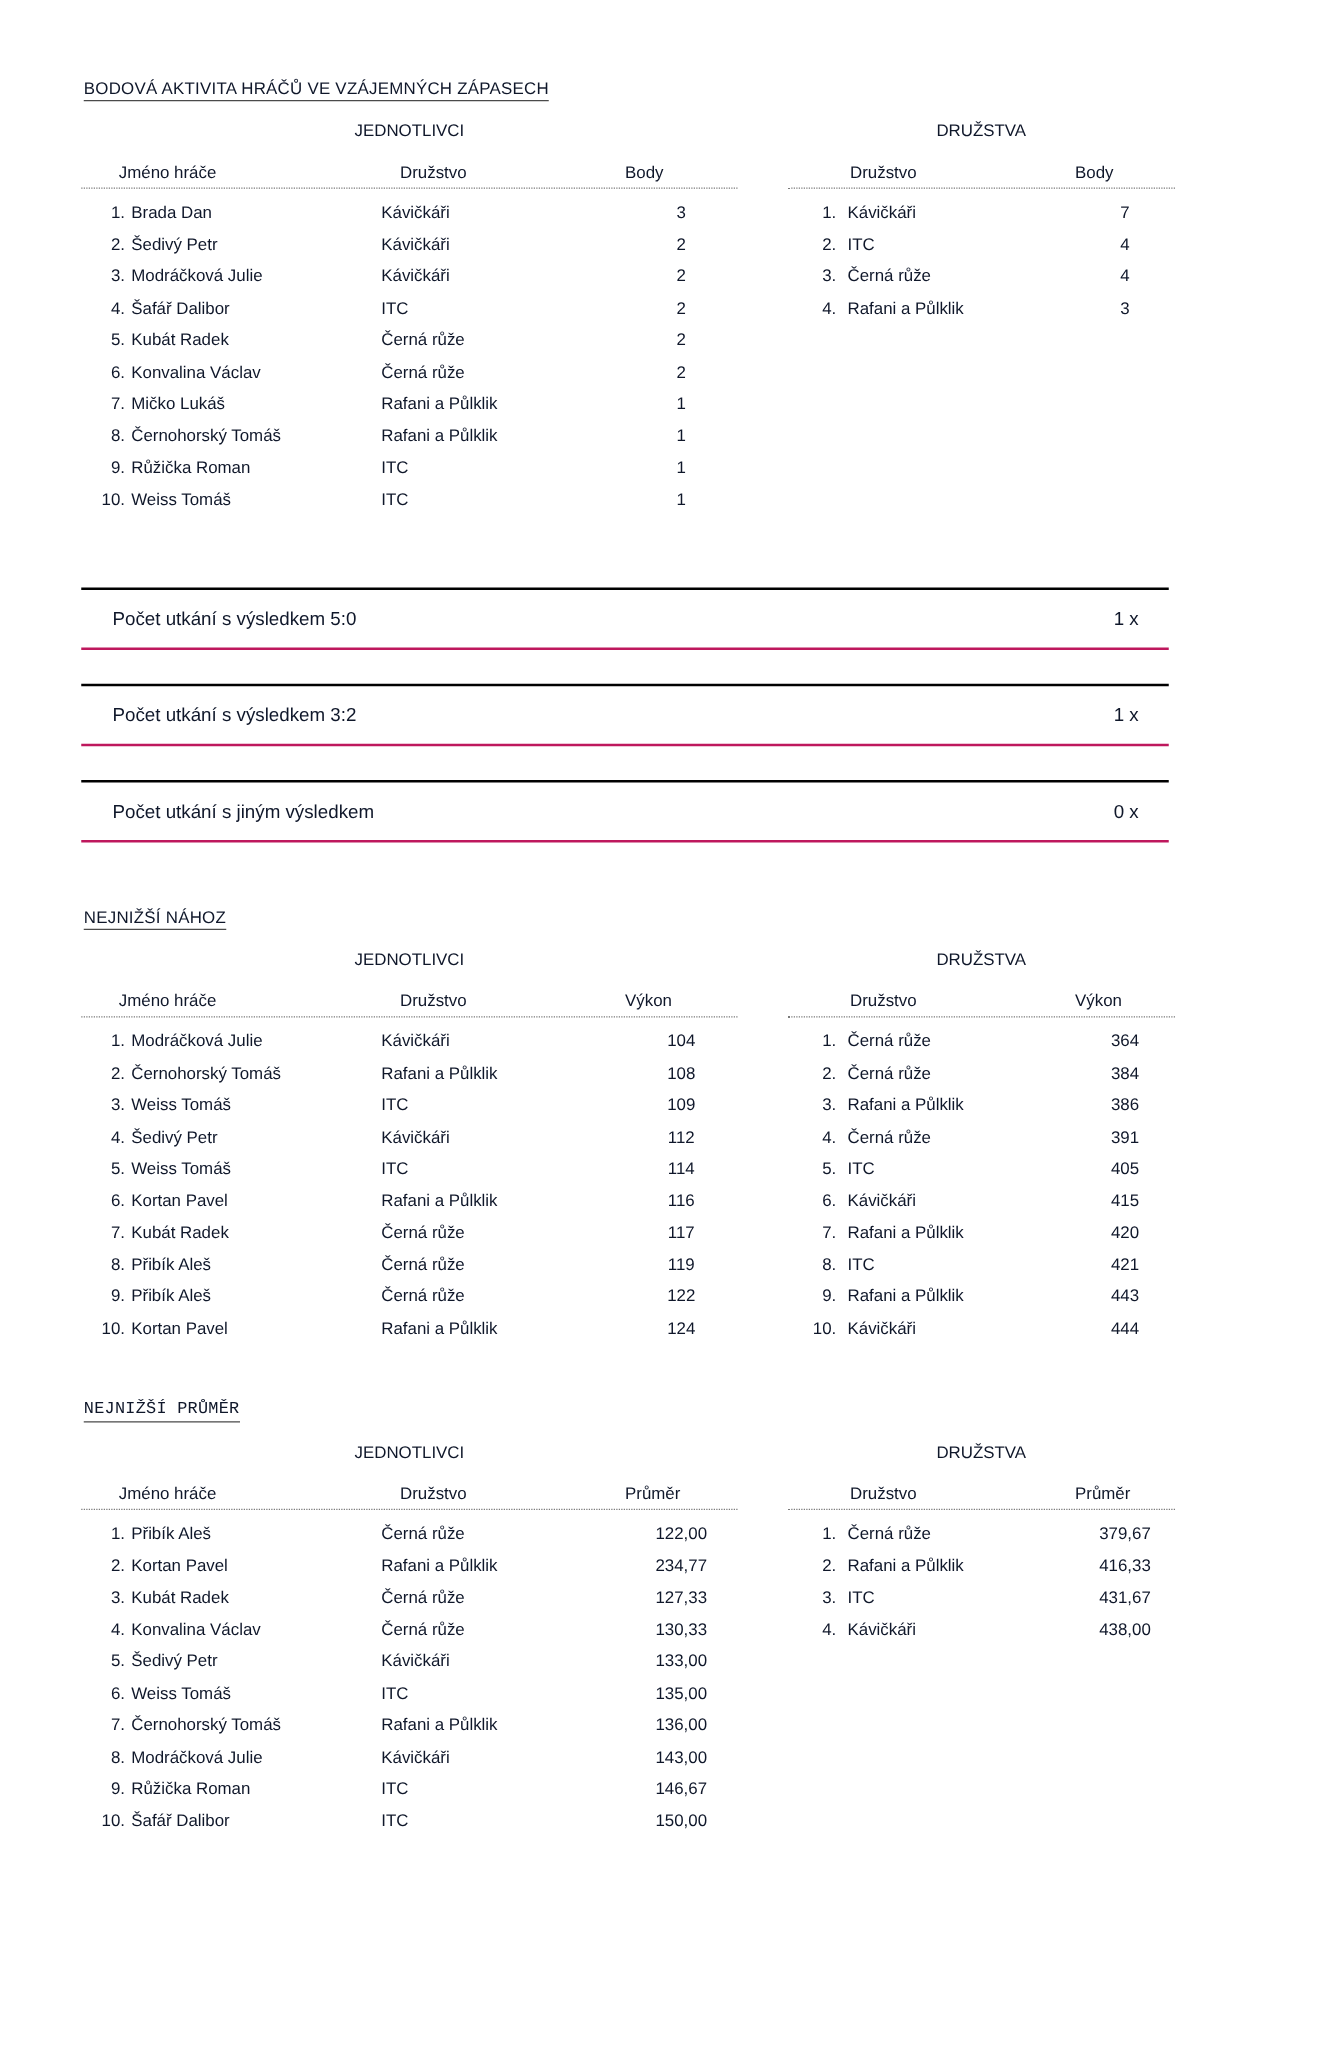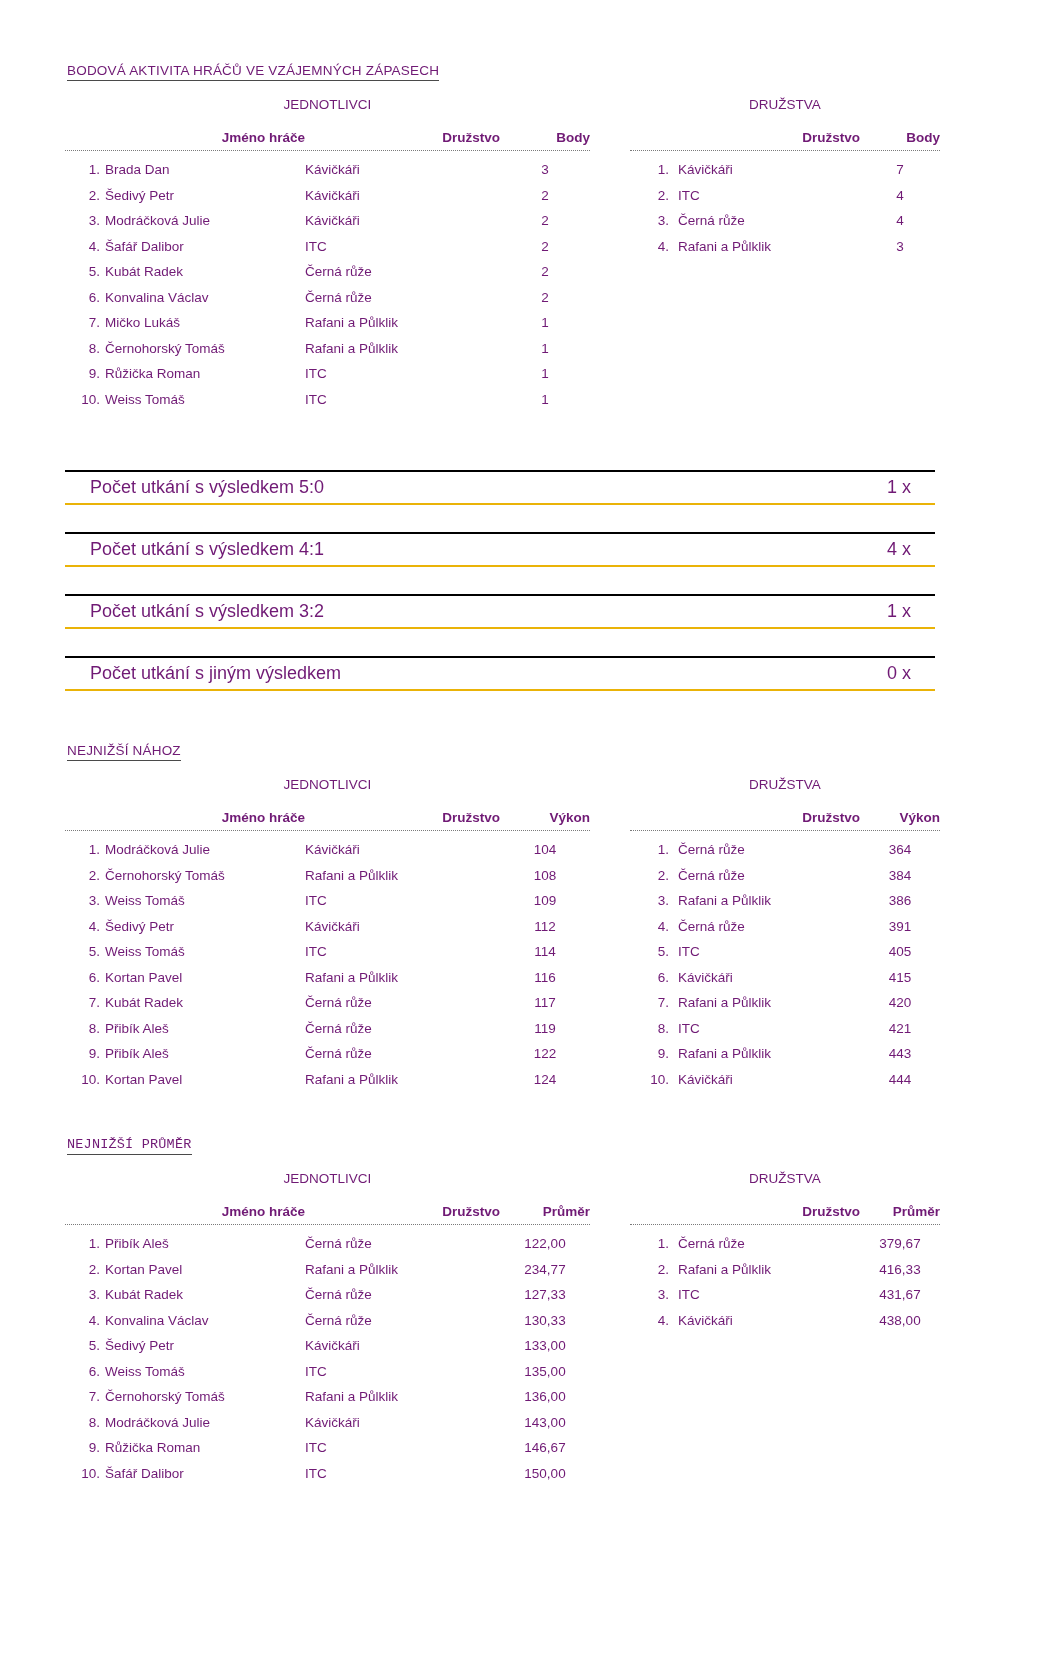--- a/index.html
+++ b/index.html
@@ -2,21 +2,21 @@
 <html><head>
 <meta charset="utf-8">
 <style>
   * { box-sizing: border-box; }
   html, body { margin: 0; padding: 0; background: #fff; }
   .page {
     position: relative;
     width: 1064px;
     height: 1655px;
     background: #fff;
-    color: #701a75;
+    color: #0f172a;
     font-family: "Liberation Sans", "DejaVu Sans", sans-serif;
     font-size: 13.5px;
     overflow: hidden;
   }
   .heading-row { margin-left: 67px; }
   .heading-row.first { padding-top: 63px; }
   .underlined {
     display: inline-block;
     padding-bottom: 2px;
     border-bottom: 1px solid #4a4a4a;
@@ -28,38 +28,38 @@
   .col-team { width: 310px; margin-left: 40px; }
   .sec-title { text-align: center; }
   .thead {
     display: grid;
     margin-top: 18px;
     padding-bottom: 5px;
     border-bottom: 1px dotted #7a7a7a;
   }
   .thead.ind  { grid-template-columns: 240px 195px 90px; }
   .thead.team { grid-template-columns: 230px 80px; }
-  .th { text-align: right; font-weight: bold; }
+  .th { text-align: left; }
   .thead.ind .th-name { padding-left: 30px; }
   .thead.ind .th-team { padding-left: 15px; }
   .thead.team .th-team { padding-left: 50px; }
   .tbody { padding-top: 6px; }
   .trow { display: grid; line-height: 25.5px; }
   .tbody.ind  .trow { grid-template-columns: 40px 200px 195px 90px; }
   .tbody.team .trow { grid-template-columns: 44px 186px 80px; }
   .cell-rank { text-align: right; padding-right: 5px; }
   .tbody.team .cell-team { padding-left: 4px; }
   .cell-value { text-align: center; }
   
   .banners { margin: 58px 0 0 65px; width: 870px; }
   .banner {
     display: flex; justify-content: space-between; align-items: center;
-    border-top: 2px solid #000; border-bottom: 2px solid #eab308;
-    height: 35px; padding: 0 24px 0 25px;
-    font-size: 18px;
+    border-top: 2px solid #000; border-bottom: 2px solid #be185d;
+    height: 50px; padding: 0 24px 0 25px;
+    font-size: 15px;
   }
   .banner + .banner { margin-top: 27px; }
   
   .divider {
     margin: 78px 0 0 65px; width: 870px; height: 36px;
     border-top: 5px solid #000; border-bottom: 5px solid #000;
     text-align: center; font-weight: bold; font-size: 17px; line-height: 26px;
     letter-spacing: 0.3px;
   }
   .heading-row.nahoz  { margin-top: 52px; }
@@ -175,24 +175,20 @@
         </div>
     </div>
   </div>
 
   <div class="banners">
     <div class="banner">
       <span>Počet utkání s výsledkem 5:0</span>
       <span>1 x</span>
     </div>
     <div class="banner">
-      <span>Počet utkání s výsledkem 4:1</span>
-      <span>4 x</span>
-    </div>
-    <div class="banner">
       <span>Počet utkání s výsledkem 3:2</span>
       <span>1 x</span>
     </div>
     <div class="banner">
       <span>Počet utkání s jiným výsledkem</span>
       <span>0 x</span>
     </div>
   </div>
 
 

